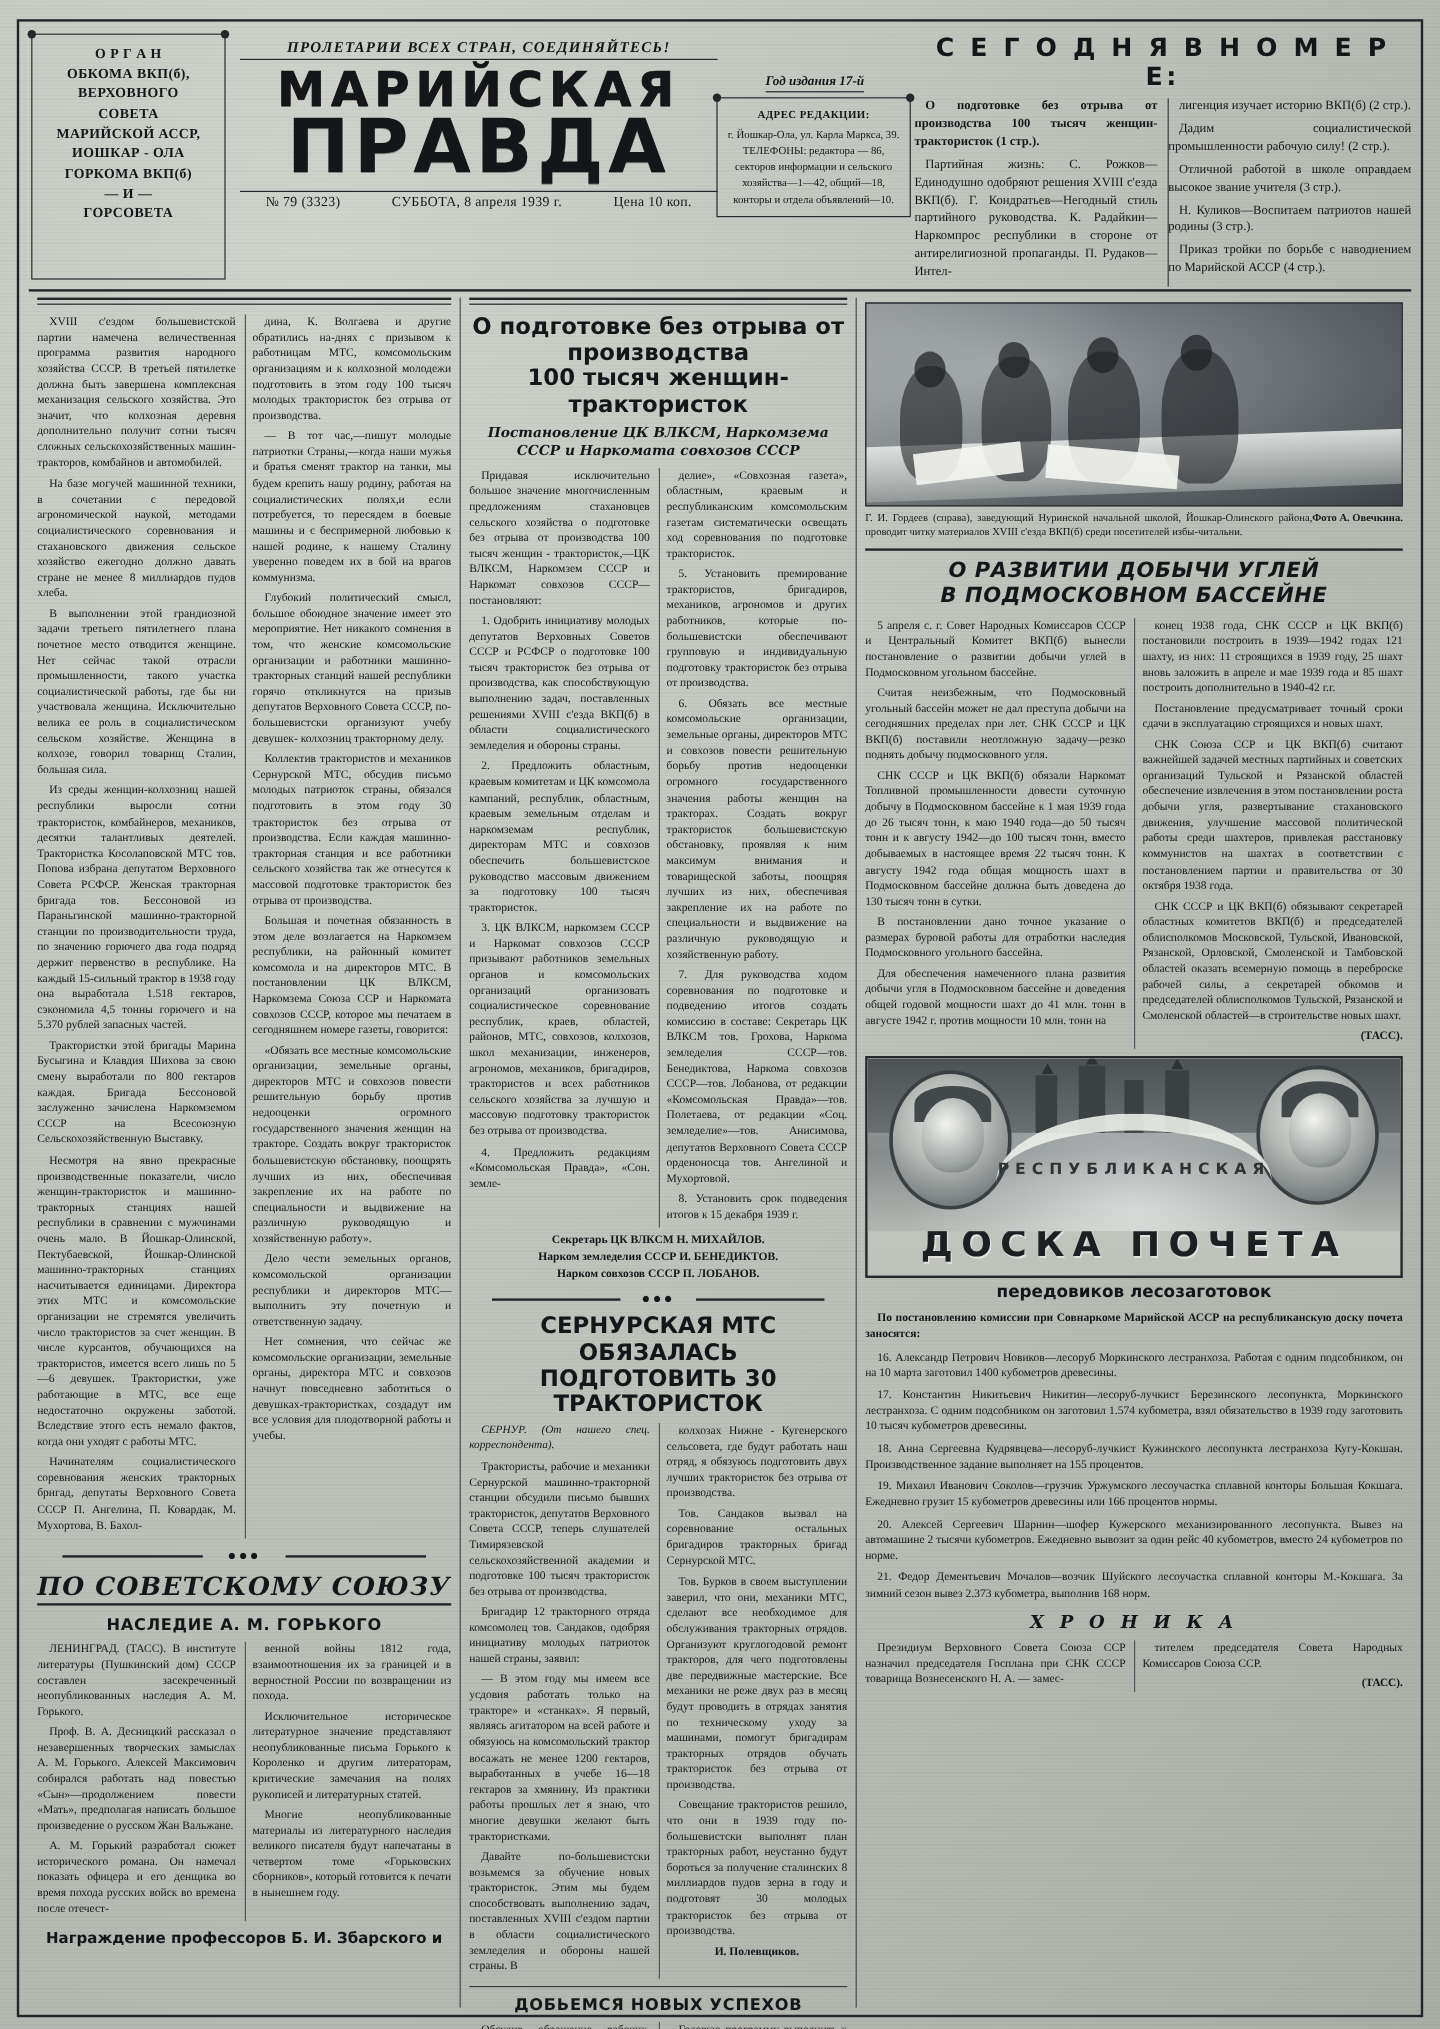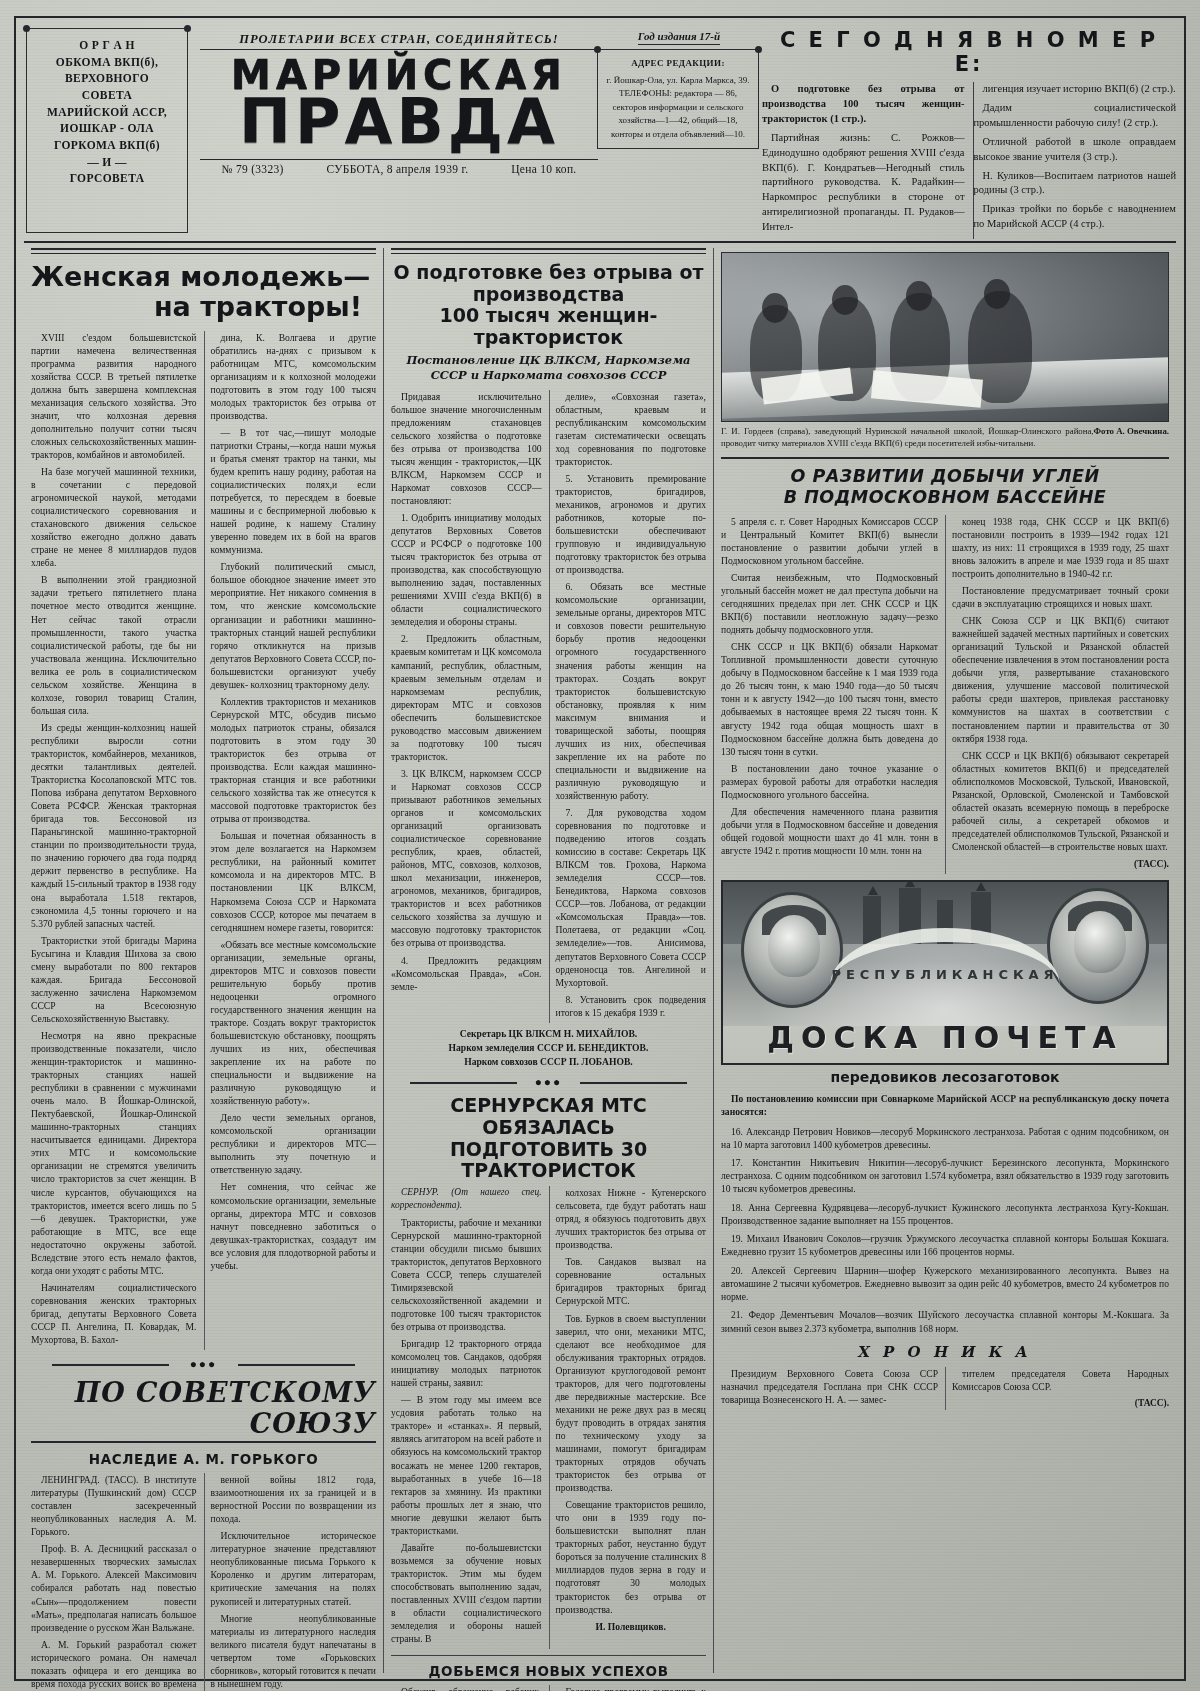--- a/index.html
+++ b/index.html
@@ -124,21 +124,21 @@
   h3.ctr{
     font-family:"DejaVu Sans",sans-serif;font-weight:bold;font-size:13.5px;
     text-align:center;margin:7px 0 6px 0;letter-spacing:.6px;
   }
   h3.ctr2{
     font-family:"DejaVu Sans",sans-serif;font-weight:bold;font-size:12.5px;
     text-align:center;margin:6px 0 5px 0;line-height:1.25;
   }
   .sovsoyuz{
     font-family:"DejaVu Serif",serif;font-style:italic;font-weight:bold;
-    font-size:27px;text-align:right;letter-spacing:1px;
+    font-size:21px;text-align:left;letter-spacing:1px;
     border-bottom:2px solid #25272c;padding-bottom:2px;margin:4px 0 8px 0;
   }
   .khronika{
     font-family:"DejaVu Serif",serif;font-style:italic;font-weight:bold;
     font-size:15px;text-align:center;letter-spacing:4px;margin:8px 0 6px 0;
   }
   .dots{
     text-align:center;margin:8px 0 7px 0;font-size:12px;letter-spacing:2px;line-height:1;
     position:relative;
   }
@@ -254,21 +254,21 @@
       <div class="slogan">ПРОЛЕТАРИИ ВСЕХ СТРАН, СОЕДИНЯЙТЕСЬ!</div>
       <div class="title-1">МАРИЙСКАЯ</div>
       <div class="title-2">ПРАВДА</div>
       <div class="issueline">
         <span>№ 79 (3323)</span>
         <span>СУББОТА, 8 апреля 1939 г.</span>
         <span>Цена 10 коп.</span>
       </div>
     </div>
 
-    <div style="display:flex;flex-direction:column;align-items:center;width:150px;flex:none;">
+    <div style="display:flex;flex-direction:column;align-items:center;width:150px;flex:none;margin-top:32px;">
       <div style="font-style:italic;font-weight:bold;font-size:11px;margin-top:6px;border-bottom:1px solid #25272c;padding-bottom:2px;">Год издания 17-й</div>
       <div class="m-addr">
         <span class="hd">АДРЕС РЕДАКЦИИ:</span>
         <span>г. Йошкар-Ола, ул. Карла Маркса, 39. ТЕЛЕФОНЫ: редактора — 86, секторов информации и сельского хозяйства—1—42, общий—18, конторы и отдела объявлений—10.</span>
       </div>
     </div>
 
     <div class="m-right">
       <div class="today-hd">С Е Г О Д Н Я   В   Н О М Е Р Е:</div>
       <div class="today-cols">
@@ -284,24 +284,20 @@
           <p>Приказ тройки по борьбе с наводнением по Марийской АССР (4 стр.).</p>
         </div>
       </div>
     </div>
   </div>
 
   <div class="body">
 
     <div class="col colA">
       <div class="rule-top"></div>
-      <h1 class="big">
-        <span class="l1">Женская молодежь—</span>
-        <span class="l2">на тракторы!</span>
-      </h1>
 
       <div class="two div txt">
         <div>
           <p>XVIII с'ездом большевистской партии намечена величественная программа развития народного хозяйства СССР. В третьей пятилетке должна быть завершена комплексная механизация сельского хозяйства. Это значит, что колхозная деревня дополнительно получит сотни тысяч сложных сельскохозяйственных машин-тракторов, комбайнов и автомобилей.</p>
           <p>На базе могучей машинной техники, в сочетании с передовой агрономической наукой, методами социалистического соревнования и стахановского движения сельское хозяйство ежегодно должно давать стране не менее 8 миллиардов пудов хлеба.</p>
           <p>В выполнении этой грандиозной задачи третьего пятилетнего плана почетное место отводится женщине. Нет сейчас такой отрасли промышленности, такого участка социалистической работы, где бы ни участвовала женщина. Исключительно велика ее роль в социалистическом сельском хозяйстве. Женщина в колхозе, говорил товарищ Сталин, большая сила.</p>
           <p>Из среды женщин-колхозниц нашей республики выросли сотни трактористок, комбайнеров, механиков, десятки талантливых деятелей. Трактористка Косолаповской МТС тов. Попова избрана депутатом Верховного Совета РСФСР. Женская тракторная бригада тов. Бессоновой из Параньгинской машинно-тракторной станции по производительности труда, по значению горючего два года подряд держит первенство в республике. На каждый 15-сильный трактор в 1938 году она выработала 1.518 гектаров, сэкономила 4,5 тонны горючего и на 5.370 рублей запасных частей.</p>
           <p>Трактористки этой бригады Марина Бусыгина и Клавдия Шихова за свою смену выработали по 800 гектаров каждая. Бригада Бессоновой заслуженно зачислена Наркомземом СССР на Всесоюзную Сельскохозяйственную Выставку.</p>
           <p>Несмотря на явно прекрасные производственные показатели, число женщин-трактористок и машинно-тракторных станциях нашей республики в сравнении с мужчинами очень мало. В Йошкар-Олинской, Пектубаевской, Йошкар-Олинской машинно-тракторных станциях насчитывается единицами. Директора этих МТС и комсомольские организации не стремятся увеличить число трактористов за счет женщин. В числе курсантов, обучающихся на трактористов, имеется всего лишь по 5—6 девушек. Трактористки, уже работающие в МТС, все еще недостаточно окружены заботой. Вследствие этого есть немало фактов, когда они уходят с работы МТС.</p>
           <p>Начинателям социалистического соревнования женских тракторных бригад, депутаты Верховного Совета СССР П. Ангелина, П. Ковардак, М. Мухортова, В. Бахол-</p>

